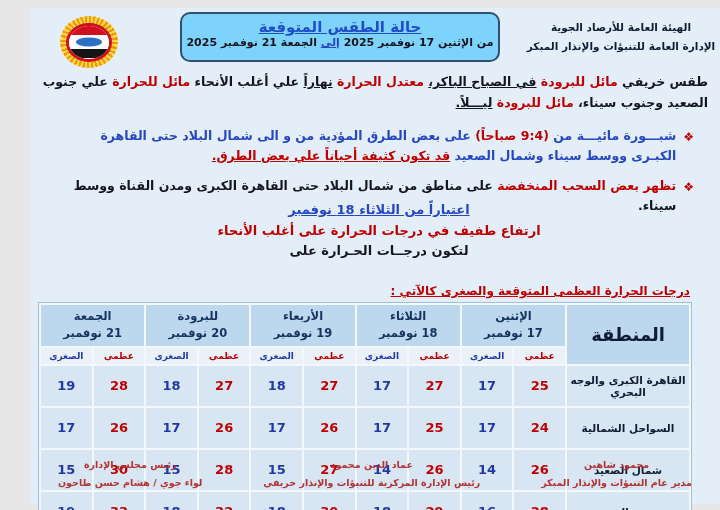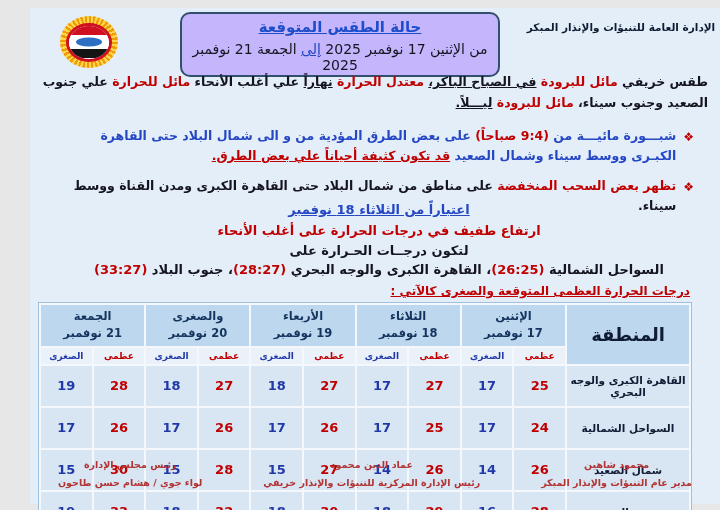--- a/index.html
+++ b/index.html
@@ -11,28 +11,28 @@
   .document{
     position:absolute;left:30px;top:8px;width:690px;height:496px;
     background:#e4eef9;direction:rtl;
   }
   
   .org-block{
     position:absolute;top:10px;right:4px;width:190px;text-align:center;
     font-size:10.5px;font-weight:bold;color:#101c33;line-height:1.8;
   }
   .title-box{
-    position:absolute;top:4px;left:150px;width:320px;height:65px;
-    background:#c4b5fd;border:2px solid #32506e;border-radius:10px;
+    position:absolute;top:4px;left:150px;width:320px;height:50px;
+    background:#7dd3fc;border:2px solid #32506e;border-radius:10px;
     text-align:center;box-sizing:border-box;padding-top:4px;
   }
   .title-box .title{
     font-size:15px;font-weight:bold;color:#1f4ecb;text-decoration:underline;
   }
-  .title-box .subtitle{font-size:14px;font-weight:normal;margin-top:5px;color:#101c33;}
+  .title-box .subtitle{font-size:11px;font-weight:bold;color:#101c33;}
   .logo{position:absolute;top:8px;left:26px;width:62px;height:54px;}
   .sun{
     width:58px;height:52px;border-radius:50%;
     background:repeating-conic-gradient(#ef9b06 0deg 5deg,#ffd54d 5deg 10deg);
     display:flex;align-items:center;justify-content:center;
   }
   .logo-inner{
     width:40px;height:33px;border-radius:50%;background:#fff;
     border:3px solid #cf1020;overflow:hidden;display:flex;flex-direction:column;
   }
@@ -106,20 +106,21 @@
     text-align:center;color:#b23434;font-weight:bold;font-size:9.5px;line-height:1.9;
   }
   .sig.wide{max-width:260px;}
 </style>
 </head>
 <body>
 
 <div class="document">
 
   <div class="org-block">
+    <div>الهيئة العامة للأرصاد الجوية</div>
     <div>الإدارة العامة للتنبؤات والإنذار المبكر</div>
   </div>
 
   <div class="title-box">
     <div class="title">حالة الطقس المتوقعة</div>
     <div class="subtitle"><span class="seg dark">من الإثنين 17 نوفمبر 2025 </span><span class="seg blue-u">إلى</span><span class="seg dark"> الجمعة 21 نوفمبر 2025</span></div>
   </div>
 
   <div class="logo">
     <div class="sun">
@@ -143,21 +144,20 @@
     <div class="bullet">
       <span class="bullet-glyph">❖</span>
       <span><span class="seg red">تظهر بعض السحب المنخفضة</span><span class="seg dark"> على مناطق من شمال البلاد حتى القاهرة الكبرى ومدن القناة ووسط سيناء.</span></span>
     </div>
   </div>
 
   <div class="midblock">
     <div class="mid-line effective">اعتباراً من الثلاثاء 18 نوفمبر</div>
     <div class="mid-line rise">ارتفاع  طفيف في درجات الحرارة  على أغلب الأنحاء</div>
     <div class="mid-line tobe">لتكون درجــات الحـرارة على</div>
-    <div class="mid-line temps-line"><span class="seg dark">السواحل الشمالية </span><span class="seg red">(26:25)</span><span class="seg dark">، القاهرة الكبرى والوجه البحري </span><span class="seg red">(28:27)</span><span class="seg dark">، جنوب البلاد </span><span class="seg red">(33:27)</span></div>
   </div>
 
   <div class="caption">درجات الحرارة العظمى المتوقعة والصغرى كالآتي :</div>
 
   <div class="tablewrap">
     <table>
       <colgroup>
         <col class="c-region">
         <col>
           <col>
@@ -179,21 +179,21 @@
             </th>
             <th class="t-day" colspan="2">
               <div>الثلاثاء</div>
               <div>18 نوفمبر</div>
             </th>
             <th class="t-day" colspan="2">
               <div>الأربعاء</div>
               <div>19 نوفمبر</div>
             </th>
             <th class="t-day" colspan="2">
-              <div>والصغرى</div>
+              <div>للبرودة</div>
               <div>20 نوفمبر</div>
             </th>
             <th class="t-day" colspan="2">
               <div>الجمعة</div>
               <div>21 نوفمبر</div>
             </th>
           </tr>
           <tr>
             <th class="t-sub t-max">عظمى</th>
             <th class="t-sub t-min">الصغرى</th>

